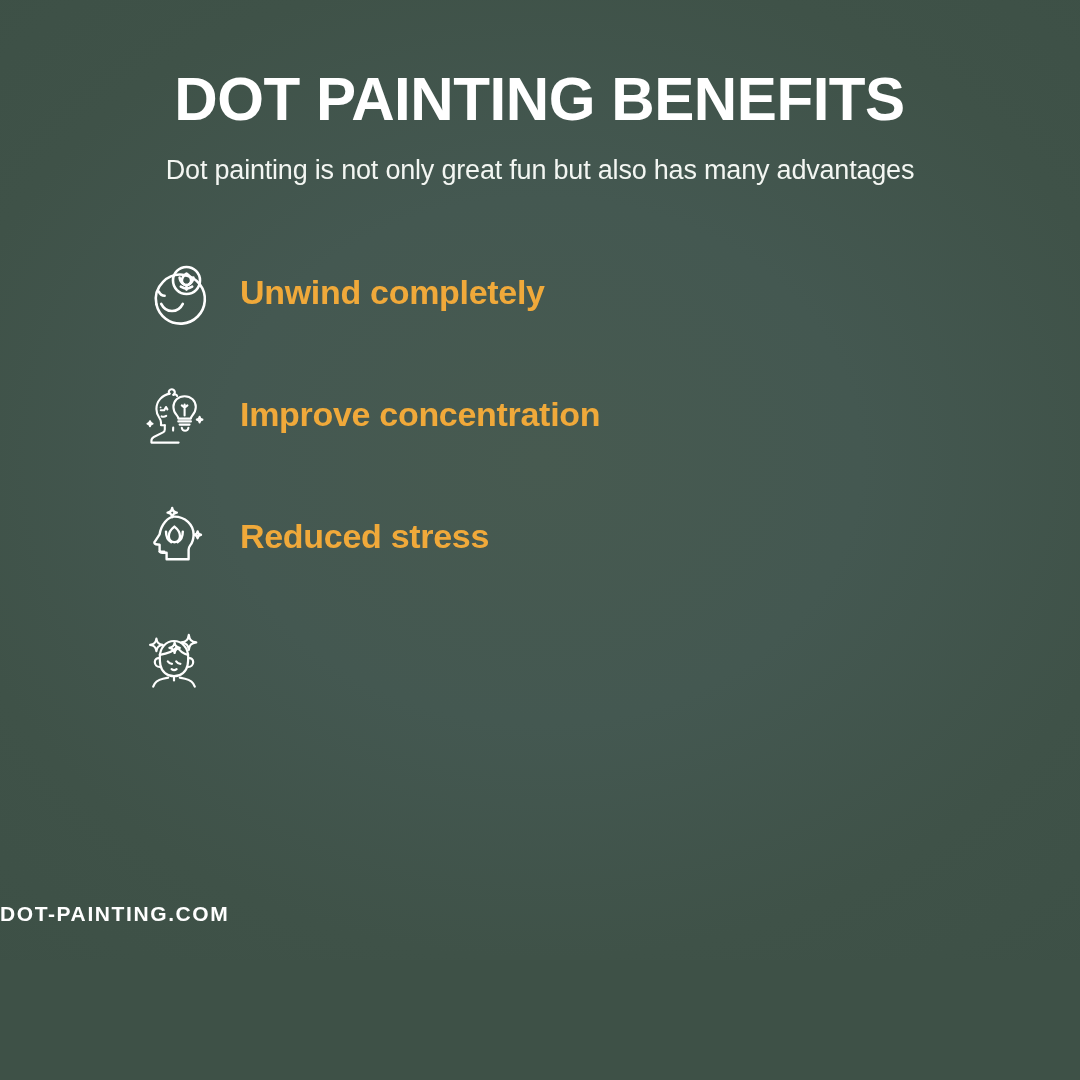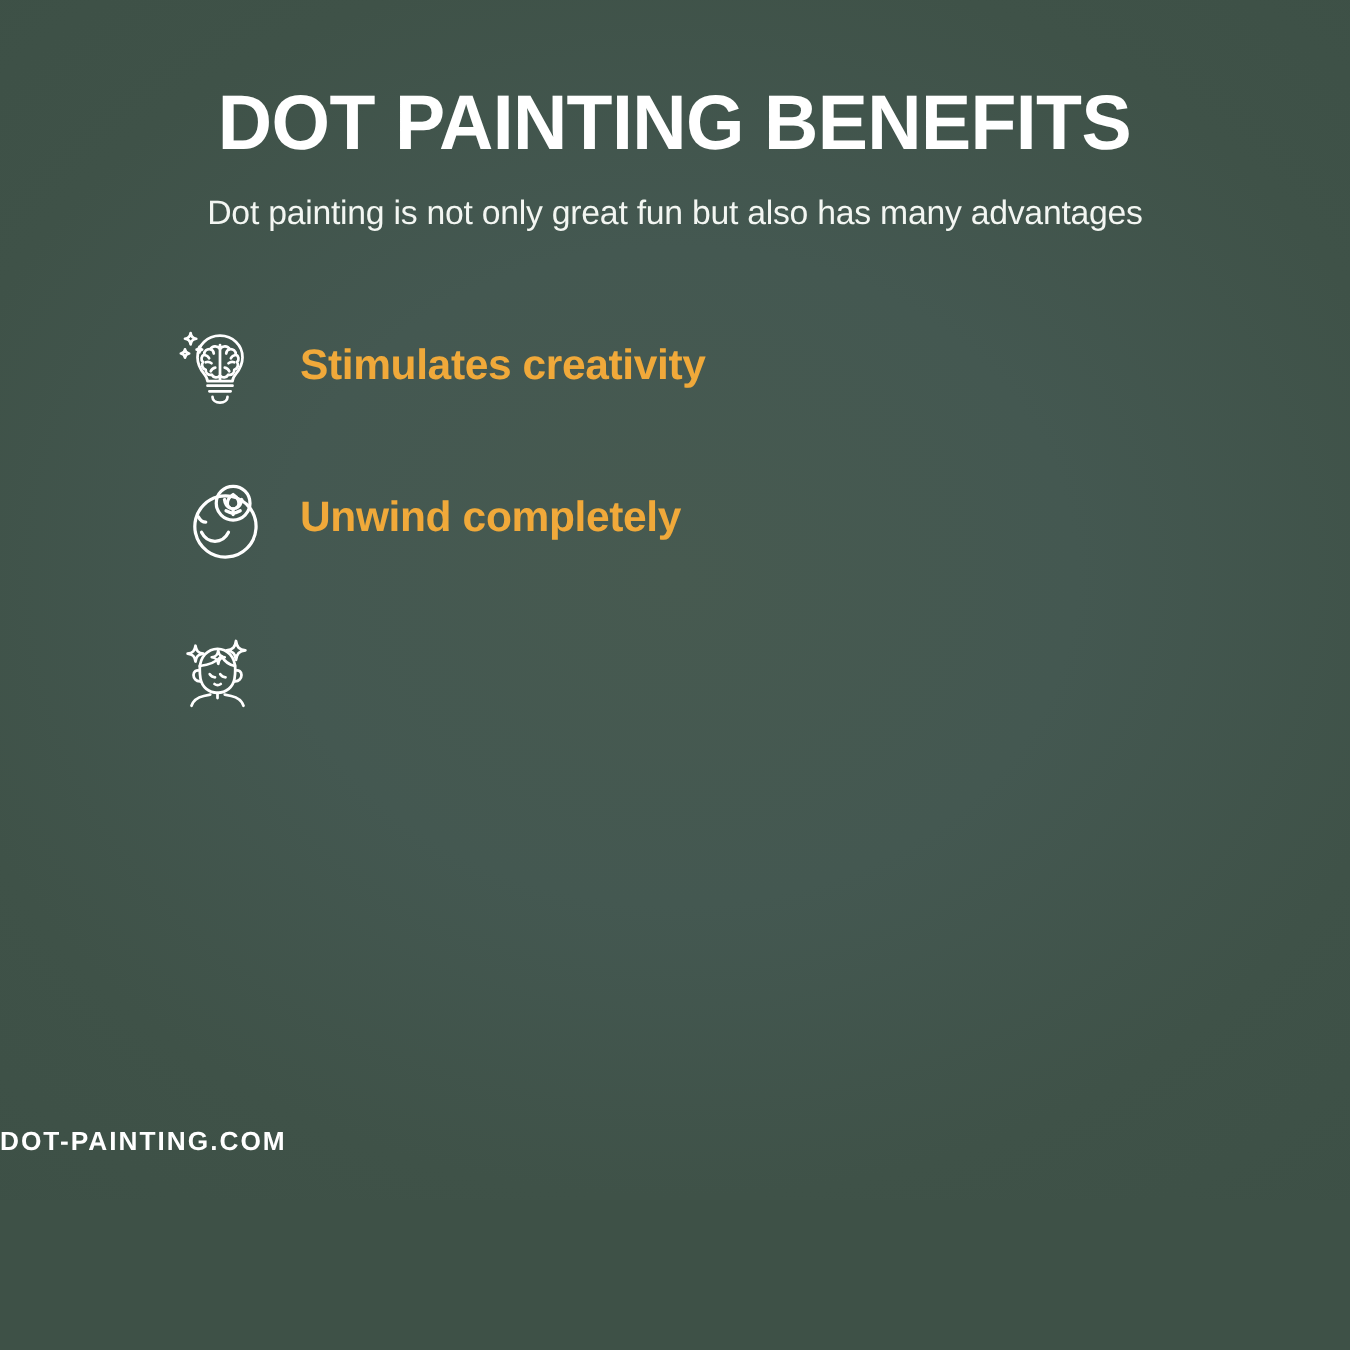--- a/index.html
+++ b/index.html
@@ -110,54 +110,71 @@
 <body>
 
 <div class="poster">
 
   <h1 class="headline">DOT PAINTING BENEFITS</h1>
 
   <p class="subhead">Dot painting is not only great fun but also has many advantages</p>
 
   <ul class="benefits">
 
-    <li class="benefit-row">
-      <span class="benefit-icon">
-        <svg viewBox="0 0 70 70" fill="none" stroke="#ffffff" stroke-width="2.2" stroke-linecap="round" stroke-linejoin="round">
-          <path d="M37 10.5c10.2 0 18 7.8 18 17.4 0 6.2-2.8 10.2-5.4 13.4-1.6 2-2.6 3.6-2.6 5.6H27c0-2-1-3.6-2.6-5.6-2.6-3.2-5.4-7.2-5.4-13.4C19 18.3 26.8 10.5 37 10.5z"></path>
-          <path d="M27 50.5h20M28.5 55h17M31 59.5c0 2.6 2.5 4.5 6 4.5s6-1.9 6-4.5"></path>
-          <path d="M37 18v28"></path>
-          <path d="M37 21c-2.2-2.6-6.2-2.4-7.6.4-2.8-.6-5.2 1.4-5 4.2-2.4 1.1-3 4.2-1 6-1.6 2.3-.5 5.4 2.2 6.2-.3 2.7 2.2 4.8 4.8 4 1.3 2.4 4.6 2.8 6.6.8"></path>
-          <path d="M37 21c2.2-2.6 6.2-2.4 7.6.4 2.8-.6 5.2 1.4 5 4.2 2.4 1.1 3 4.2 1 6 1.6 2.3.5 5.4-2.2 6.2.3 2.7-2.2 4.8-4.8 4-1.3 2.4-4.6 2.8-6.6.8"></path>
-          <path d="M29.4 21.4c1.6.5 2.5 1.8 2.6 3.4M24.4 26c1.8.2 3.2 1.1 3.9 2.6M25.6 31.8c1.7-.5 3.3-.2 4.6.8M29.6 39c.7-1.6 1.9-2.6 3.6-2.9M44.6 21.4c-1.6.5-2.5 1.8-2.6 3.4M49.6 26c-1.8.2-3.2 1.1-3.9 2.6M48.4 31.8c-1.7-.5-3.3-.2-4.6.8M44.4 39c-.7-1.6-1.9-2.6-3.6-2.9"></path>
-          <path d="M13.5 8.5c.4 3 1.5 4.1 4.5 4.5-3 .4-4.1 1.5-4.5 4.5-.4-3-1.5-4.1-4.5-4.5 3-.4 4.1-1.5 4.5-4.5z"></path>
-          <path d="M9 21.5c.3 2.2 1.1 3 3.3 3.3-2.2.3-3 1.1-3.3 3.3-.3-2.2-1.1-3-3.3-3.3 2.2-.3 3-1.1 3.3-3.3z"></path>
-          <path d="M20.5 19.5c.2 1.5.7 2 2.2 2.2-1.5.2-2 .7-2.2 2.2-.2-1.5-.7-2-2.2-2.2 1.5-.2 2-.7 2.2-2.2z"></path>
-        </svg>
-      </span>
-      <span class="benefit-label">Stimulates creativity</span>
-    </li>
 
     <li class="benefit-row">
       <span class="benefit-icon">
         <svg viewBox="0 0 70 70" fill="none" stroke="#ffffff" stroke-width="2.6" stroke-linecap="round" stroke-linejoin="round">
           <path d="M46.5 17.2A24.5 24.5 0 1 1 17.4 46.3"></path>
           <path d="M17.4 46.3A24.5 24.5 0 0 1 46.5 17.2"></path>
           <circle cx="47.5" cy="22.5" r="13.5"></circle>
           <path d="M47.5 15.6c-3 2-4.6 4.4-4.6 7 0 2.5 2 4.4 4.6 4.4s4.6-1.9 4.6-4.4c0-2.6-1.6-5-4.6-7z"></path>
           <path d="M40.6 19.6c.4 3.2 1.8 5.4 4.1 6.6M54.4 19.6c-.4 3.2-1.8 5.4-4.1 6.6M47.5 27v4.6"></path>
           <path d="M41.8 28.6c1.8.9 3.6 1.7 5.7 2.2M53.2 28.6c-1.8.9-3.6 1.7-5.7 2.2"></path>
           <path d="M19.8 33.6c1.3 2.7 3.3 4.1 5.8 4.1"></path>
           <path d="M22.2 45.8c2.4 4.8 6.2 7.2 10.8 7.2s8.4-2.4 10.8-7.2"></path>
         </svg>
       </span>
       <span class="benefit-label">Unwind completely</span>
     </li>
 
+    <li class="benefit-row">
+      <span class="benefit-icon">
+        <svg viewBox="0 0 70 70" fill="none" stroke="#ffffff" stroke-width="2.1" stroke-linecap="round" stroke-linejoin="round">
+          <path d="M30.8 13.6c-7.6 1.4-13.4 7.6-13.4 15.4 0 4 1.4 6.8 3 9 1.2 1.6 1.6 2.8 1.6 4.6v2.6h3.8"></path>
+          <path d="M25.8 45.2v4.2c0 1.4-.6 2.4-1.8 3L14.8 57c-1.5.8-2.4 2.2-2.4 3.9v1.7h27.2"></path>
+          <path d="M34.2 47.6c-.1 1.3-.1 2.1-.1 3"></path>
+          <path d="M21.8 30.2h3.4l1.8-3.2 1.4 2.4"></path>
+          <path d="M22.6 36.4c1.6.6 3.2.4 4.6-.6"></path>
+          <circle cx="21.6" cy="27.4" r="0.9" fill="#ffffff" stroke="none"></circle>
+          <path d="M30.2 13.8c-.9-1.6-.4-3.4 1.2-4.2 1.6-.8 3.4-.1 4.1 1.4.6 1.3.2 2.7-.9 3.6"></path>
+          <path d="M34.2 14.8c1.6-.9 3.4-.2 4 1.3"></path>
+          <path d="M45.6 16.2c6.4 0 11.2 4.8 11.2 10.8 0 3.8-1.7 6.3-3.3 8.2-1 1.2-1.6 2.2-1.6 3.4h-12.6c0-1.2-.6-2.2-1.6-3.4-1.6-1.9-3.3-4.4-3.3-8.2 0-6 4.8-10.8 11.2-10.8z"></path>
+          <path d="M39.3 41.4h12.6M40.6 44.6h10M42.8 47.8c0 1.7 1.6 2.9 3.3 2.9s3.3-1.2 3.3-2.9"></path>
+          <path d="M45.6 24.6v10.8M45.6 27.8l-2.8-2.4M45.6 27.8l2.8-2.4"></path>
+          <path d="M60.6 36.8c.2 1.9.9 2.6 2.8 2.8-1.9.2-2.6.9-2.8 2.8-.2-1.9-.9-2.6-2.8-2.8 1.9-.2 2.6-.9 2.8-2.8z"></path>
+          <path d="M11 41.2c.2 1.7.8 2.3 2.5 2.5-1.7.2-2.3.8-2.5 2.5-.2-1.7-.8-2.3-2.5-2.5 1.7-.2 2.3-.8 2.5-2.5z"></path>
+        </svg>
+      </span>
+      <span class="benefit-label">Improve concentration</span>
+    </li>
 
+    <li class="benefit-row">
+      <span class="benefit-icon">
+        <svg viewBox="0 0 70 70" fill="none" stroke="#ffffff" stroke-width="2.4" stroke-linecap="round" stroke-linejoin="round">
+          <path d="M35.4 14.6c10.6 0 19.2 8 19.2 17.8 0 5.4-1.6 8.6-3.4 11-1.1 1.5-1.6 2.6-1.6 4.4v9.4H27.6v-6.4h-4.2c-1.6 0-2.8-1.2-2.8-2.8v-5.2l-3.8-.6c-1.3-.2-1.8-1.4-1.1-2.4l4.9-7.4c1.3-9.6 8.2-17.8 14.8-17.8z"></path>
+          <path d="M20.6 49.6h4.6"></path>
+          <path d="M35.4 24.6c-3.6 2.8-5.6 6-5.6 9.6 0 3.4 2.5 6 5.6 6s5.6-2.6 5.6-6c0-3.6-2-6.8-5.6-9.6z"></path>
+          <path d="M27 29.6c0 5.2 1.8 8.8 5.2 10.6M43.8 29.6c0 5.2-1.8 8.8-5.2 10.6"></path>
+          <path d="M35.2 12c.4 3.1 1.5 4.2 4.6 4.6-3.1.4-4.2 1.5-4.6 4.6-.4-3.1-1.5-4.2-4.6-4.6 3.1-.4 4.2-1.5 4.6-4.6z" transform="translate(-2,-6)"></path>
+          <path d="M58.6 29.4c.3 2.3 1.1 3.1 3.4 3.4-2.3.3-3.1 1.1-3.4 3.4-.3-2.3-1.1-3.1-3.4-3.4 2.3-.3 3.1-1.1 3.4-3.4z"></path>
+        </svg>
+      </span>
+      <span class="benefit-label">Reduced stress</span>
+    </li>
 
     <li class="benefit-row">
       <span class="benefit-icon">
         <svg viewBox="0 0 70 70" fill="none" stroke="#ffffff" stroke-width="2.2" stroke-linecap="round" stroke-linejoin="round">
           <path d="M20.6 34.4c-2.6-.7-4.8.9-4.8 3.6 0 2.8 2.2 5 5 5h.8"></path>
           <path d="M49.4 34.4c2.6-.7 4.8.9 4.8 3.6 0 2.8-2.2 5-5 5h-.8"></path>
           <path d="M20.8 33.2c0-9.6 6.4-16.2 14.2-16.2s14.2 6.6 14.2 16.2c0 3-.2 5.6-.6 7.8-1.2 6.6-6.6 11.2-13.6 11.2s-12.4-4.6-13.6-11.2c-.4-2.2-.6-4.8-.6-7.8z"></path>
           <path d="M20.8 30.8c5-.6 13-2.6 17.4-8 2.6 4.6 6.6 7.2 10.8 8"></path>
           <path d="M28.8 37.4c1.1 1.6 2.6 2.4 4.2 2.4M37.2 37.4c1.1 1.6 2.6 2.4 4.2 2.4"></path>
           <path d="M32.6 45.2c1.6 1.2 3.4 1.2 5 0"></path>

